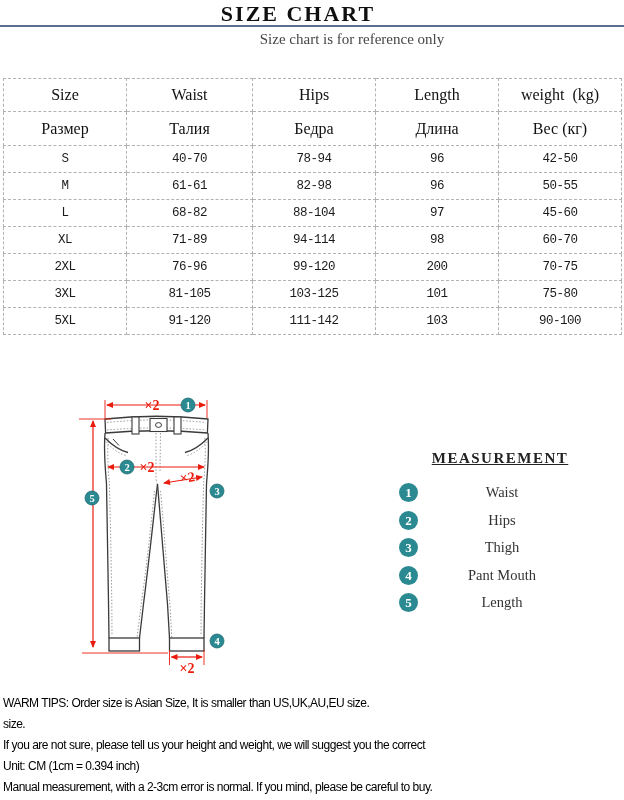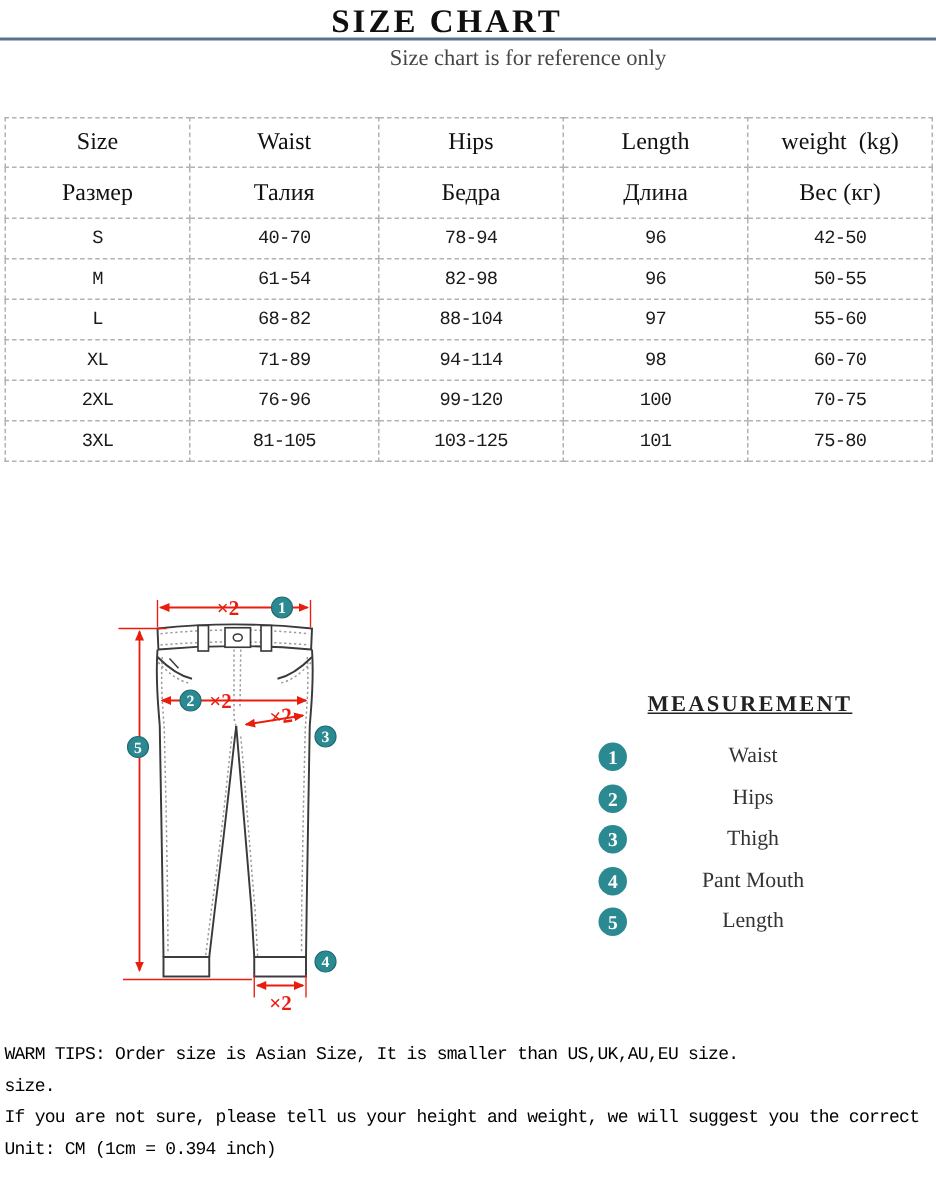--- a/index.html
+++ b/index.html
@@ -25,37 +25,37 @@
   }
   .hdr-en td{height:32px;font-size:16px;color:#111;white-space:pre;margin-top:11px;}
   .hdr-ru td{height:33px;font-size:16px;color:#111;margin-top:13px;}
   .size-table tr.body-row td{
     height:26px;font-family:"Liberation Mono","DejaVu Sans Mono",monospace;
     font-size:12.5px;letter-spacing:-0.5px;color:#1a1a1a;
   }
   .diagram{position:absolute;left:55px;top:392px;width:260px;height:300px;}
   .measurement{position:absolute;left:390px;top:450px;width:220px;}
   .m-title{
-    display:block;margin:12px auto;text-align:center;font-size:15px;font-weight:bold;
+    display:block;margin:0 auto;text-align:center;font-size:15px;font-weight:bold;
     letter-spacing:1.5px;text-decoration:underline;color:#222;
   }
   .m-rows{margin-top:12px;}
   .m-row{position:relative;height:27.5px;}
   .m-badge{
     position:absolute;left:9px;top:4px;width:19px;height:19px;border-radius:50%;
     color:#fff;text-align:center;line-height:19px;font-size:13px;font-weight:bold;
     font-family:"Liberation Serif",serif;
   }
   .m-label{
     display:block;margin-left:20px;width:184px;text-align:center;
     font-size:14.5px;color:#333;line-height:27.5px;
   }
   .tips{
     position:absolute;left:3px;top:693px;width:620px;
-    font-family:Liberation Mono, monospace;
+    font-family:Liberation Sans, sans-serif;
     font-size:12px;letter-spacing:-0.5px;line-height:21px;color:#000;
   }
   .tip-line{white-space:pre;}
 </style>
 </head>
 <body>
 
 <div class="page-title">SIZE CHART</div>
 <div class="title-rule"></div>
 <div class="subtitle">Size chart is for reference only</div>
@@ -87,52 +87,59 @@
   <tbody id="size-rows">
       <tr class="body-row">
         <td>S</td>
         <td>40-70</td>
         <td>78-94</td>
         <td>96</td>
         <td>42-50</td>
       </tr>
       <tr class="body-row">
         <td>M</td>
-        <td>61-54</td>
+        <td>61-61</td>
         <td>82-98</td>
         <td>96</td>
         <td>50-55</td>
       </tr>
       <tr class="body-row">
         <td>L</td>
         <td>68-82</td>
         <td>88-104</td>
         <td>97</td>
-        <td>55-60</td>
+        <td>45-60</td>
       </tr>
       <tr class="body-row">
         <td>XL</td>
         <td>71-89</td>
         <td>94-114</td>
         <td>98</td>
         <td>60-70</td>
       </tr>
       <tr class="body-row">
         <td>2XL</td>
         <td>76-96</td>
         <td>99-120</td>
-        <td>100</td>
+        <td>200</td>
         <td>70-75</td>
       </tr>
       <tr class="body-row">
         <td>3XL</td>
         <td>81-105</td>
         <td>103-125</td>
         <td>101</td>
         <td>75-80</td>
+      </tr>
+      <tr class="body-row">
+        <td>5XL</td>
+        <td>91-120</td>
+        <td>111-142</td>
+        <td>103</td>
+        <td>90-100</td>
       </tr>
     </tbody>
 </table>
 
 <svg class="diagram" viewBox="0 0 260 300" xmlns="http://www.w3.org/2000/svg">
   <defs>
     <marker id="arrL" markerWidth="8" markerHeight="8" refX="1" refY="3" orient="auto" markerUnits="userSpaceOnUse">
       <path d="M7,0 L0,3 L7,6 Z" fill="#ea1c0d"></path>
     </marker>
     <marker id="arrE" markerWidth="8" markerHeight="8" refX="6" refY="3" orient="auto" markerUnits="userSpaceOnUse">
@@ -253,13 +260,14 @@
         <span class="m-label">Length</span>
       </div>
     </div>
 </div>
 
 <div class="tips">
   <div class="tip-line">WARM TIPS: Order size is Asian Size, It is smaller than US,UK,AU,EU size.</div>
   <div class="tip-line">size.</div>
   <div class="tip-line">If you are not sure, please tell us your height and weight, we will suggest you the correct</div>
   <div class="tip-line">Unit: CM (1cm = 0.394 inch)</div>
+  <div class="tip-line">Manual measurement, with a 2-3cm error is normal. If you mind, please be careful to buy.</div>
 </div>
 
 </body></html>

